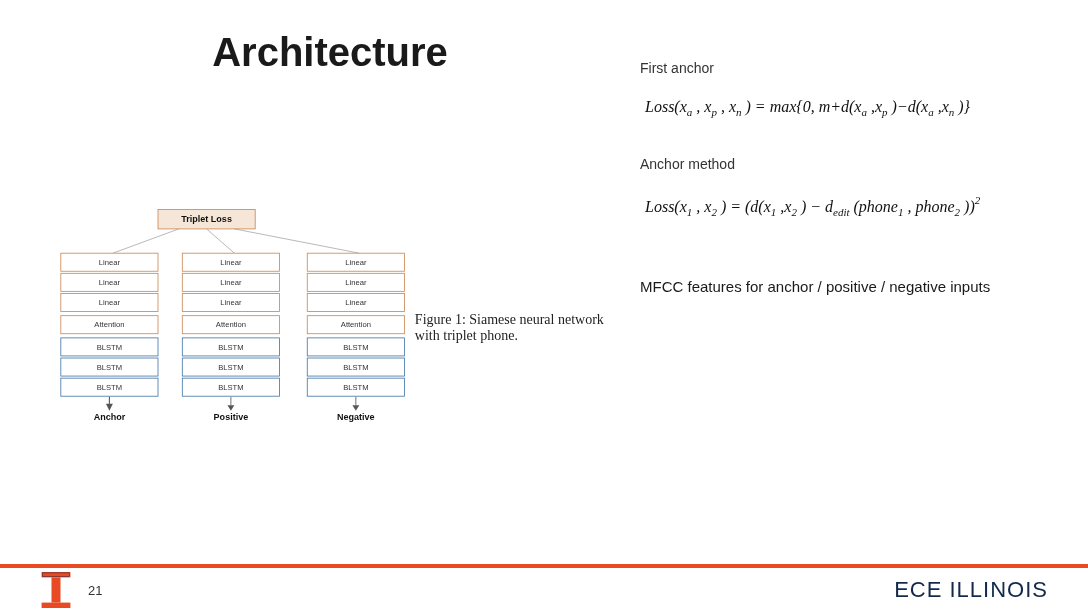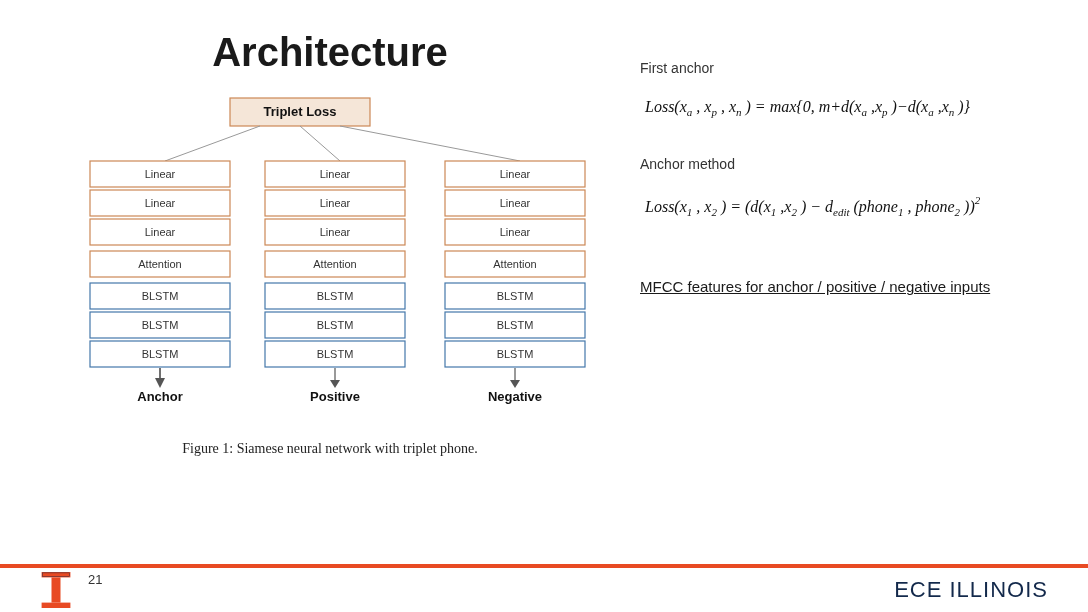--- a/index.html
+++ b/index.html
@@ -39,21 +39,20 @@
       font-size: 40px;
       font-weight: bold;
       color: #1a1a1a;
       margin-bottom: 18px;
       text-align: center;
     }
 
     .diagram-area {
       flex: 1;
       display: flex;
-      flex-direction: column;
       align-items: center;
     }
 
     
     .figure-caption {
       font-family: 'Georgia', serif;
       font-size: 14px;
       color: #222;
       margin-top: 8px;
       text-align: left;
@@ -75,37 +74,36 @@
       color: #333;
       margin-bottom: 6px;
     }
 
     .mfcc-text {
       font-family: Arial, sans-serif;
       font-size: 15px;
       color: #1a1a1a;
       margin-top: 20px;
       line-height: 1.5;
-      text-decoration: underline;
     }
 
     
     .footer {
       height: 48px;
       background: #fff;
       display: flex;
       align-items: center;
       padding: 0 40px;
       border-top: 4px solid #E84A23;
       position: relative;
     }
 
     .footer-logo {
       display: flex;
-      align-items: flex-start;
+      align-items: center;
     }
 
     .logo-i {
       width: 32px;
       height: 36px;
       margin-right: 8px;
     }
 
     .page-number {
       font-family: Arial, sans-serif;

